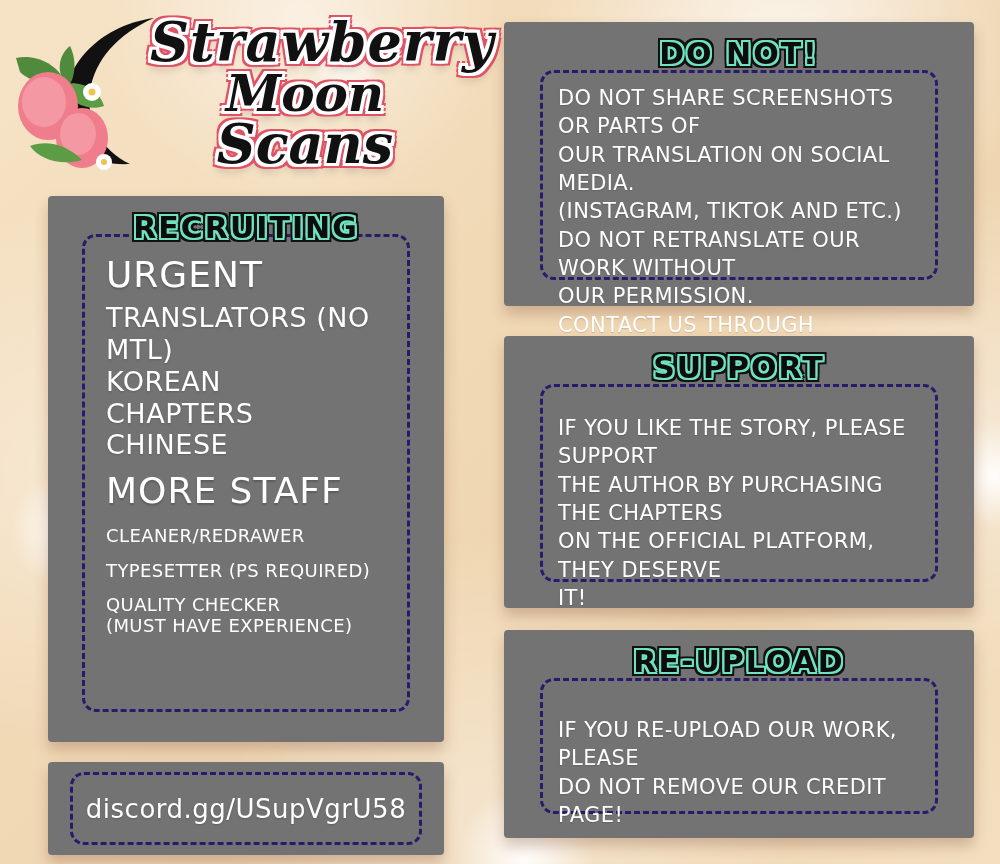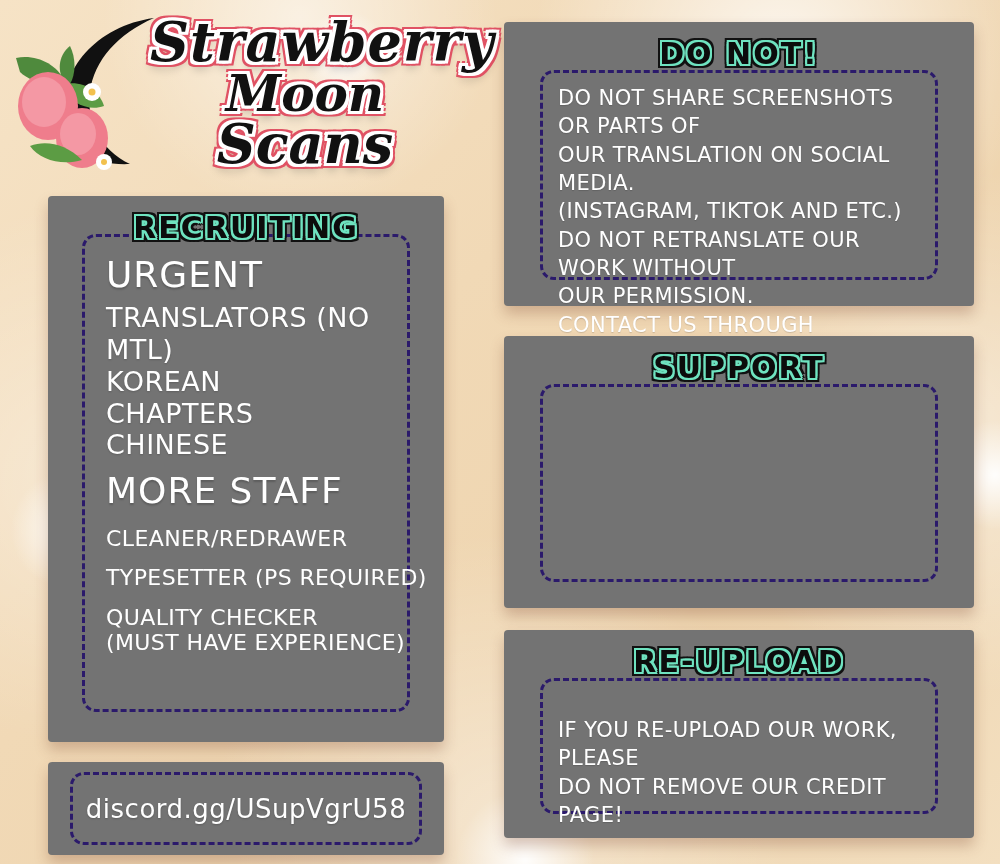--- a/index.html
+++ b/index.html
@@ -122,21 +122,21 @@
     line-height: 1.05;
     text-shadow: 0 2px 2px rgba(0,0,0,0.2);
   }
   .rec-item {
     font-size: 27px;
     line-height: 1.18;
     letter-spacing: 0.5px;
     text-shadow: 0 1px 2px rgba(0,0,0,0.18);
   }
   .rec-sub {
-    font-size: 22px;
+    font-size: 18px;
     line-height: 1.15;
     letter-spacing: 0.4px;
   }
 
   
   #discord-card { left: 48px; top: 762px; width: 396px; height: 93px; }
   #discord-dash { left: 22px; top: 10px; right: 22px; bottom: 10px; }
   #discord-text {
     position: absolute;
     inset: 0;
@@ -240,20 +240,24 @@
 OUR TRANSLATION ON SOCIAL MEDIA.
 (INSTAGRAM, TIKTOK AND ETC.)
 DO NOT RETRANSLATE OUR WORK WITHOUT
 OUR PERMISSION.
 CONTACT US THROUGH DISCORD.</div>
 </div>
 
 <div class="card" id="support-card">
   <div class="card-title" id="support-title">SUPPORT</div>
   <div class="dashbox" id="support-dash"></div>
+  <div class="body-text" id="support-text">IF YOU LIKE THE STORY, PLEASE SUPPORT
+THE AUTHOR BY PURCHASING THE CHAPTERS
+ON THE OFFICIAL PLATFORM, THEY DESERVE
+IT!</div>
 </div>
 
 <div class="card" id="reupload-card">
   <div class="card-title" id="reupload-title">RE-UPLOAD</div>
   <div class="dashbox" id="reupload-dash"></div>
   <div class="body-text" id="reupload-text">IF YOU RE-UPLOAD OUR WORK, PLEASE
 DO NOT REMOVE OUR CREDIT PAGE!</div>
 </div>
 
 </body></html>

